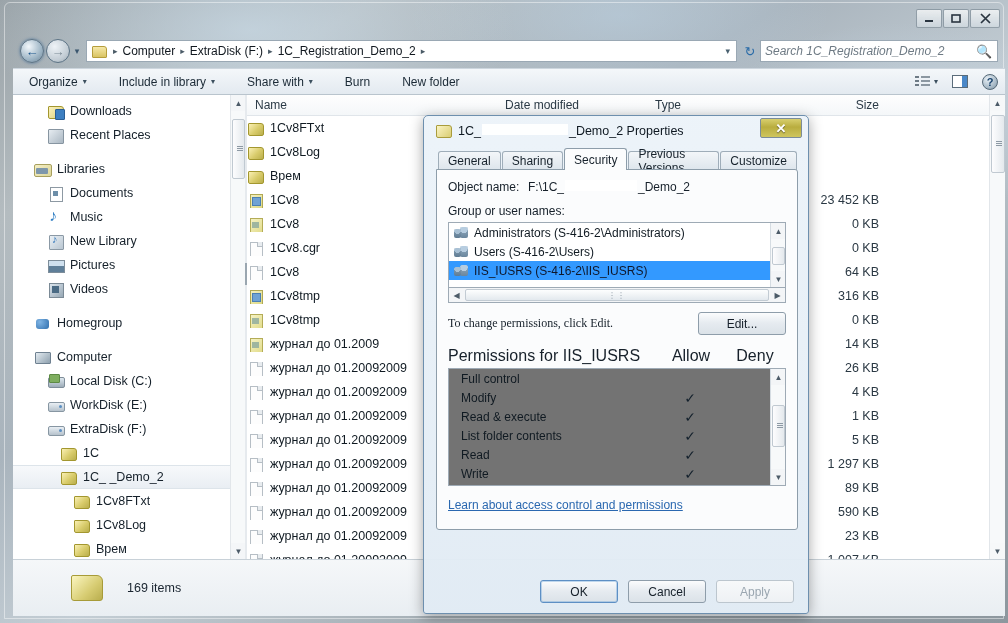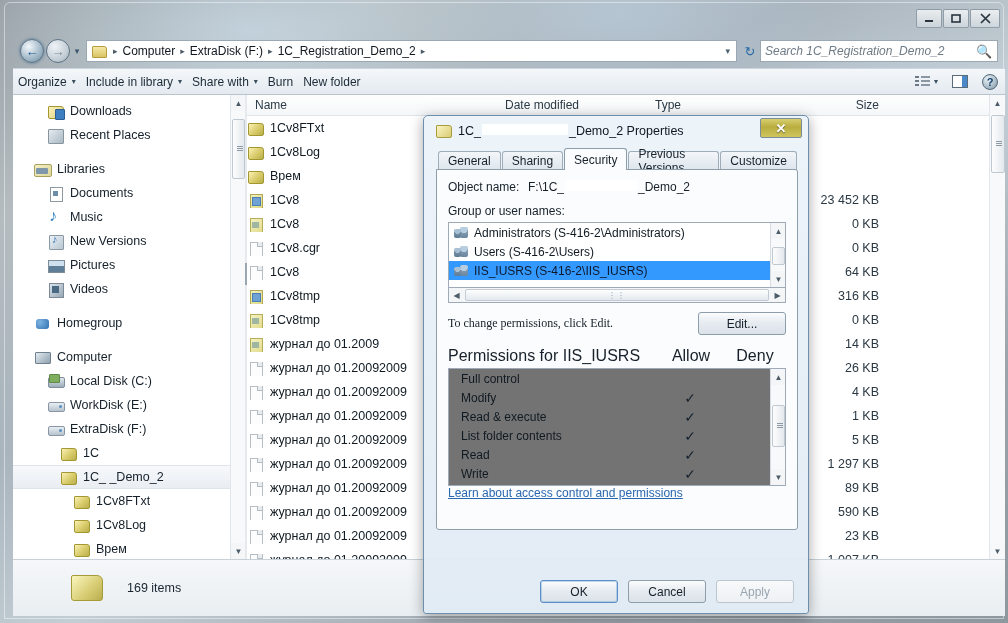--- a/index.html
+++ b/index.html
@@ -85,21 +85,21 @@
   #searchbox .ph{ flex:1; color:#6e7a84; font-style:italic; font-size:12px; }
   #searchbox .mag{ color:#2e5d86; font-size:13px; }
 
   
   #toolbar{
     position:absolute; left:8px; top:65px; width:992px; height:27px;
     background:linear-gradient(to bottom,#f4f7fa,#e3eaf0);
     border-top:1px solid #cdd6de; border-bottom:1px solid #b9c4cd;
     display:flex; align-items:center;
   }
-  .tbitem{ padding:0 5px; font-size:12px; color:#1b2a36; display:flex; align-items:center; gap:5px; height:100%;}
+  .tbitem{ padding:0 16px; font-size:12px; color:#1b2a36; display:flex; align-items:center; gap:5px; height:100%;}
   .tbcaret{ font-size:8px; color:#3c4f5e; }
   .tbspacer{ flex:1; }
   .tbicon{ padding:0 7px; display:flex; align-items:center; gap:4px; color:#33424e; }
   .viewico{
     width:15px;height:13px;
     background:
       linear-gradient(#6d7a85 0 0) 0 1px/4px 2px no-repeat,
       linear-gradient(#6d7a85 0 0) 0 5px/4px 2px no-repeat,
       linear-gradient(#6d7a85 0 0) 0 9px/4px 2px no-repeat,
       linear-gradient(#8b97a1 0 0) 6px 1px/9px 2px no-repeat,
@@ -268,21 +268,21 @@
   .permhead .p1{ flex:1; } .permhead .p2{ width:66px; text-align:center; } .permhead .p3{ width:62px; text-align:center; }
   .permbox{ border:1px solid #9eaab5; background:#737373; height:118px; position:relative; overflow:hidden; }
   .permrow{ height:19px; display:flex; align-items:center; font-size:12px; color:#101a22; }
   .permrow .p1{ flex:1; padding-left:12px; }
   .permrow .p2{ width:66px; text-align:center; color:#13202c; font-size:14px; }
   .permrow .p3{ width:62px; text-align:center; }
   .permscroll{ position:absolute; right:0; top:0; width:15px; height:100%; background:#f3f5f7; border-left:1px solid #d5dce2; }
 
   .footnote{ display:flex; align-items:flex-start; margin-top:7px; }
   .footnote .txt{ flex:1; font-size:12px; color:#16202a; line-height:1.35; }
-  .lnk{ margin-top:0; font-size:12px; color:#2a68b0; text-decoration:underline; }
+  .lnk{ margin-top:12px; font-size:12px; color:#2a68b0; text-decoration:underline; }
 
   #dlgbuttons{ position:absolute; left:0; bottom:10px; width:386px; display:flex; justify-content:flex-end; gap:10px; padding-right:16px; }
   #dlgbuttons .btn{ min-width:78px; }
 </style>
 </head>
 <body>
 
 <div id="desktop"></div>
 
 <div id="windowframe">
@@ -393,21 +393,21 @@
           <div class="navrow" style="padding-left: 34px;">
             <span class="ico doc"></span>
             <span class="lbl">Documents</span>
           </div>
           <div class="navrow" style="padding-left: 34px;">
             <span class="ico music"></span>
             <span class="lbl">Music</span>
           </div>
           <div class="navrow" style="padding-left: 34px;">
             <span class="ico newlib"></span>
-            <span class="lbl">New Versions</span>
+            <span class="lbl">New Library</span>
           </div>
           <div class="navrow" style="padding-left: 34px;">
             <span class="ico pic"></span>
             <span class="lbl">Pictures</span>
           </div>
           <div class="navrow" style="padding-left: 34px;">
             <span class="ico vid"></span>
             <span class="lbl">Videos</span>
           </div>
           <div class="navrow" style="height: 10px;"></div>

